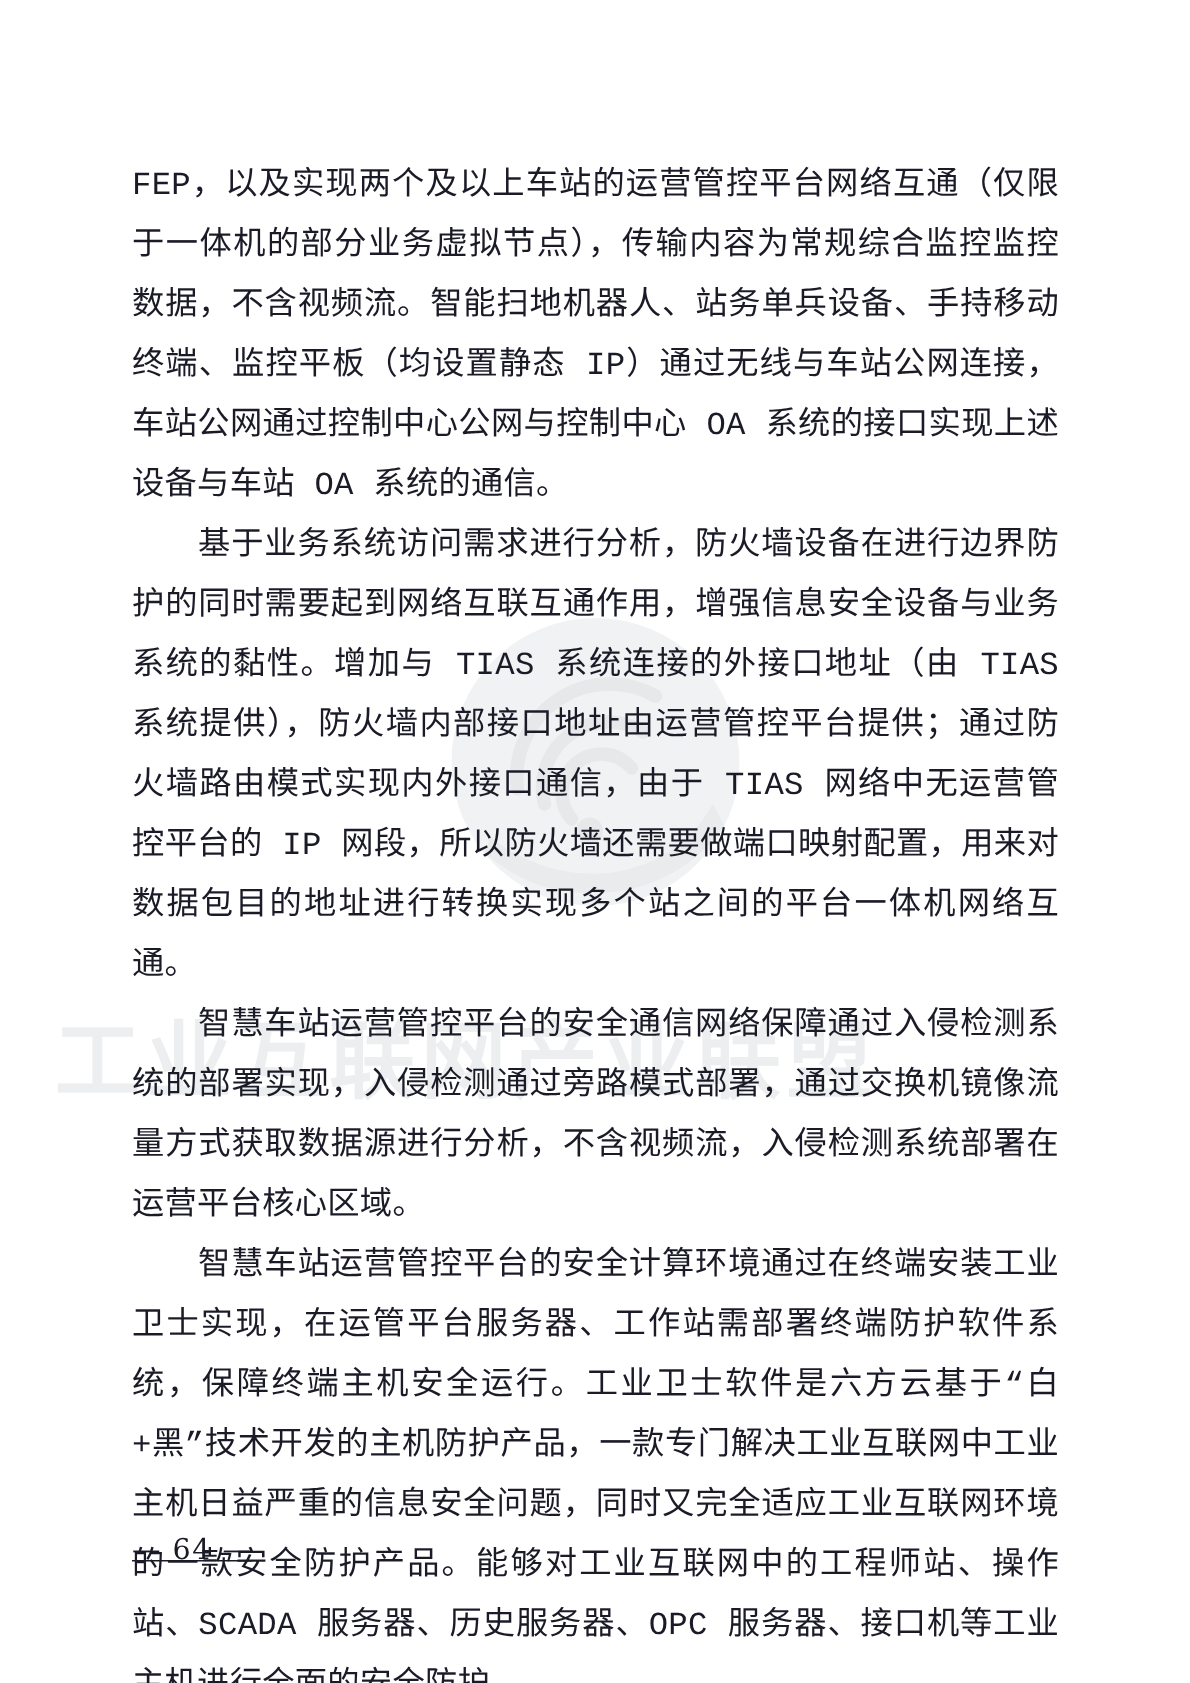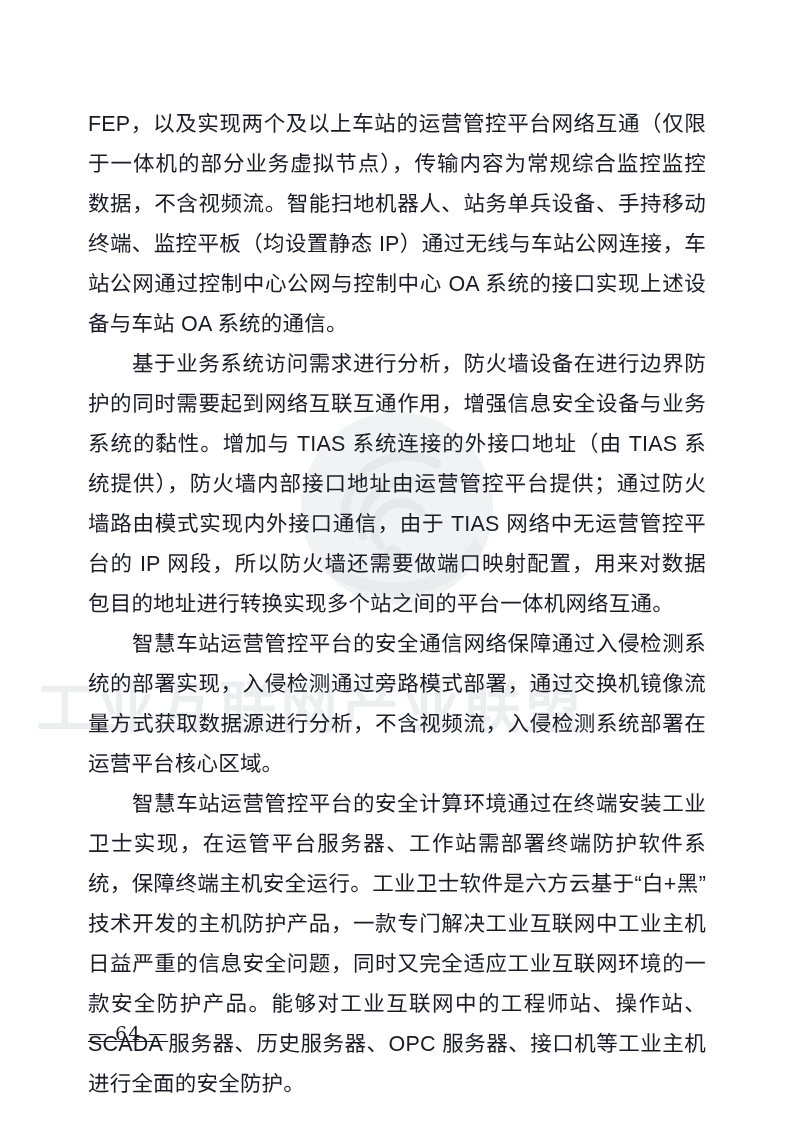--- a/index.html
+++ b/index.html
@@ -83,21 +83,21 @@
   }
   .para {
     margin: 0;
     font-size: 21.5px;
     line-height: 40px;
     color: #1b1b28;
     text-align: justify;
     text-justify: inter-ideograph;
     text-align-last: left;
     letter-spacing: 0.2px;
-    font-family: Liberation Sans, sans-serif;
+    font-family: Liberation Mono, monospace;
   }
   .para.indent {
     text-indent: 44px;
   }
   .heading {
     margin: 0;
     font-size: 21.5px;
     line-height: 40px;
     font-weight: bold;
     color: #12121e;

